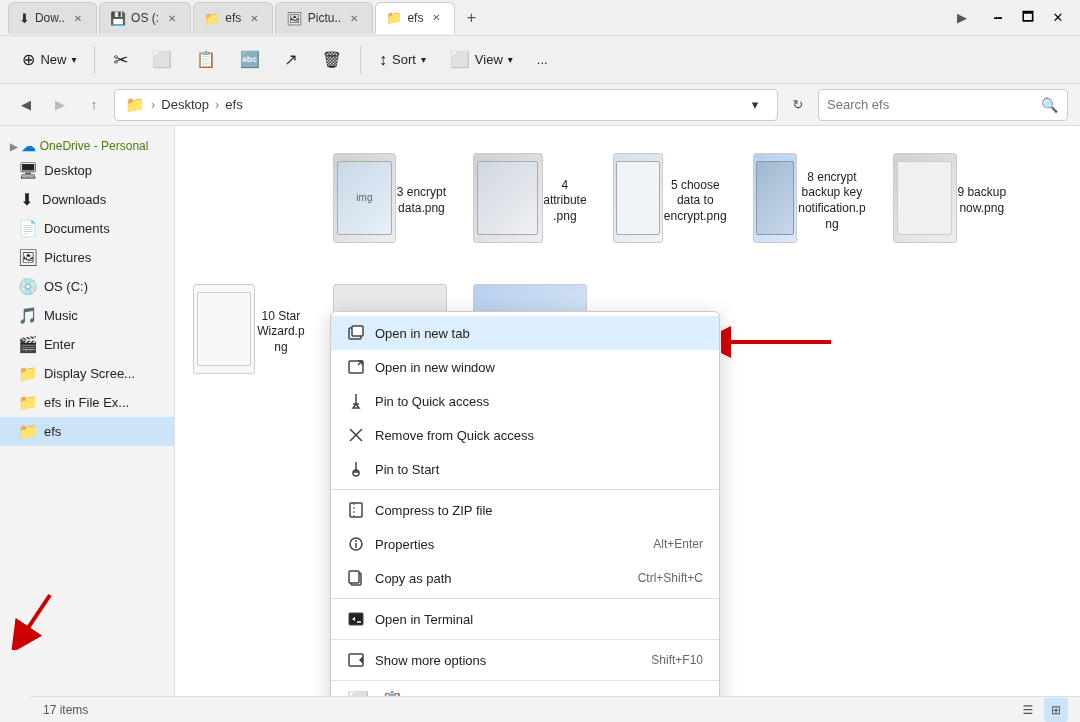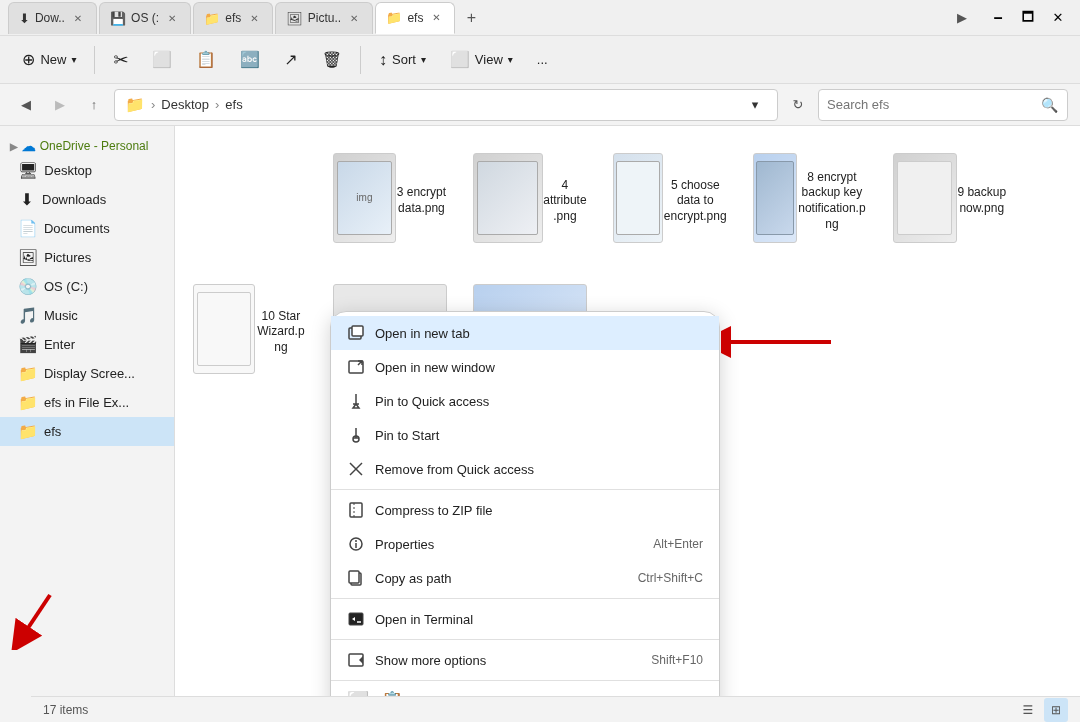--- a/index.html
+++ b/index.html
@@ -101,21 +101,21 @@
       display:flex; align-items:center; height:26px;
       background:#f3f3f3; border-top:1px solid #ddd;
       padding: 0 12px; font-size:12px; color:#555; justify-content:space-between;margin-left:31px;
     }
     .status-right { display:flex; gap:4px; }
     .view-btn { width:24px; height:24px; display:flex; align-items:center; justify-content:center; border-radius:3px; cursor:pointer; color:#555; }
     .view-btn.active { background:#cce4f7; }
     .context-menu {
       position:absolute; top:185px; left:155px;
       width:390px; background:white; border:1px solid #ccc;
-      border-radius:16px; box-shadow:0 4px 20px rgba(0,0,0,0.18);
+      border-radius:6px; box-shadow:0 4px 20px rgba(0,0,0,0.18);
       padding:4px 0; z-index:200; pointer-events:all;
     }
     .cm-item {
       display:flex; align-items:center; gap:10px;
       padding: 8px 16px; cursor:pointer; font-size:13px; color:#222;
       position:relative;
     }
     .cm-item.highlighted { background:#ddeeff; }
     .cm-icon { width:18px; height:18px; display:flex; align-items:center; justify-content:center; font-size:15px; color:#555; }
     .cm-label { flex:1; }
@@ -385,35 +385,35 @@
           <svg width="18" height="18" viewBox="0 0 18 18" fill="none">
             <path d="M9 2v10M6 12h6M9 12l-3 4h6l-3-4z" stroke="#444" stroke-width="1.5"></path>
           </svg>
         </span>
         <span class="cm-label">Pin to Quick access</span>
       </div>
 
       <div class="cm-item">
         <span class="cm-icon">
           <svg width="18" height="18" viewBox="0 0 18 18" fill="none">
+            <line x1="3" y1="3" x2="15" y2="15" stroke="#444" stroke-width="1.5"></line>
+            <line x1="15" y1="3" x2="3" y2="15" stroke="#444" stroke-width="1.5"></line>
+          </svg>
+        </span>
+        <span class="cm-label">Remove from Quick access</span>
+      </div>
+
+      <div class="cm-item">
+        <span class="cm-icon">
+          <svg width="18" height="18" viewBox="0 0 18 18" fill="none">
             <path d="M9 2v10M6 12h6" stroke="#444" stroke-width="1.5"></path>
             <circle cx="9" cy="13" r="3" stroke="#444" stroke-width="1.5" fill="none"></circle>
           </svg>
         </span>
         <span class="cm-label">Pin to Start</span>
-      </div>
-
-      <div class="cm-item">
-        <span class="cm-icon">
-          <svg width="18" height="18" viewBox="0 0 18 18" fill="none">
-            <line x1="3" y1="3" x2="15" y2="15" stroke="#444" stroke-width="1.5"></line>
-            <line x1="15" y1="3" x2="3" y2="15" stroke="#444" stroke-width="1.5"></line>
-          </svg>
-        </span>
-        <span class="cm-label">Remove from Quick access</span>
       </div>
 
       <div class="cm-sep"></div>
 
       <div class="cm-item">
         <span class="cm-icon">
           <svg width="18" height="18" viewBox="0 0 18 18" fill="none">
             <rect x="3" y="2" width="12" height="14" rx="1" stroke="#444" stroke-width="1.5" fill="none"></rect>
             <line x1="7" y1="2" x2="7" y2="16" stroke="#444" stroke-width="1" stroke-dasharray="2,2"></line>
           </svg>

